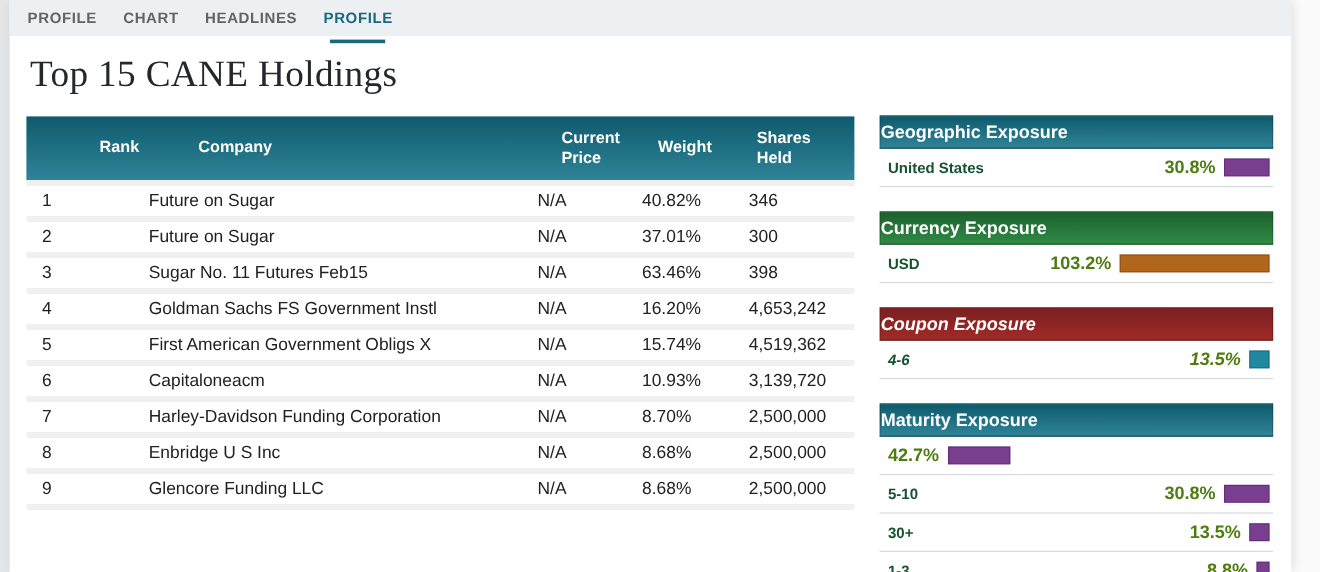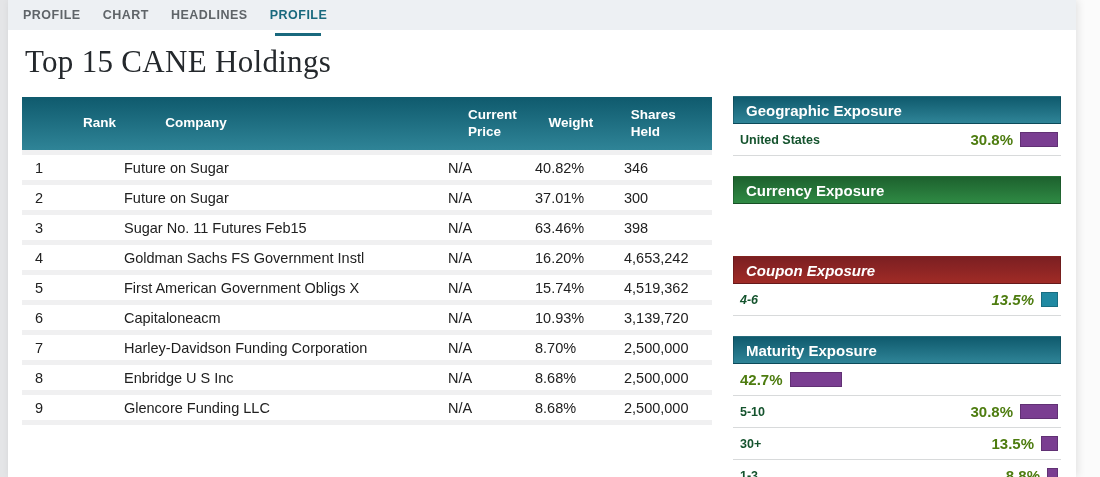--- a/index.html
+++ b/index.html
@@ -49,21 +49,21 @@
   .c1 { width:108px; padding-left:13px; }
   .c2 { width:300px; }
   .c3 { width:93px;margin-left:43px; }
   .c4 { width:95px; }
   .c5 { width:94px; }
   .wrapcell { display:inline-block; max-width:58px; }
   
   .panel { position:absolute; left:725px; width:328px; background:#fff; }
   .p-geo { top:96px; } .p-cur { top:176px; } .p-coup { top:256px;font-style:italic; } .p-mat { top:336px; }
   .p-head {
-    height:28px; display:flex; align-items:center; padding-left:12px;
+    height:28px; display:flex; align-items:center; 
     color:#fff; font-size:15px; font-weight:bold;
     border:1px solid rgba(0,0,0,.18);
   }
   .p-head--teal  { background:linear-gradient(180deg,#0f5a6d 0%,#2f8497 100%); }
   .p-head--green { background:linear-gradient(180deg,#1d612e 0%,#2f8a44 100%); }
   .p-head--red   { background:linear-gradient(180deg,#7b1f22 0%,#a02b26 100%); }
   .p-row {
     height:32px; display:flex; align-items:center;
     border-bottom:1px solid #d8dadb; padding:0 3px 0 7px;
   }
@@ -164,20 +164,25 @@
     <div class="p-head p-head--teal">Geographic Exposure</div>
     <div class="p-row">
       <span class="p-label">United States</span>
       <span class="p-pct">30.8%</span>
       <span class="bar" style="width:38px;background:#7a3e91"></span>
     </div>
   </div>
 
   <div class="panel p-cur">
     <div class="p-head p-head--green">Currency Exposure</div>
+    <div class="p-row">
+      <span class="p-label">USD</span>
+      <span class="p-pct">103.2%</span>
+      <span class="bar" style="width:125px;background:#b2661c"></span>
+    </div>
   </div>
 
   <div class="panel p-coup">
     <div class="p-head p-head--red">Coupon Exposure</div>
     <div class="p-row">
       <span class="p-label">4-6</span>
       <span class="p-pct">13.5%</span>
       <span class="bar" style="width:17px;background:#2089a2"></span>
     </div>
   </div>

